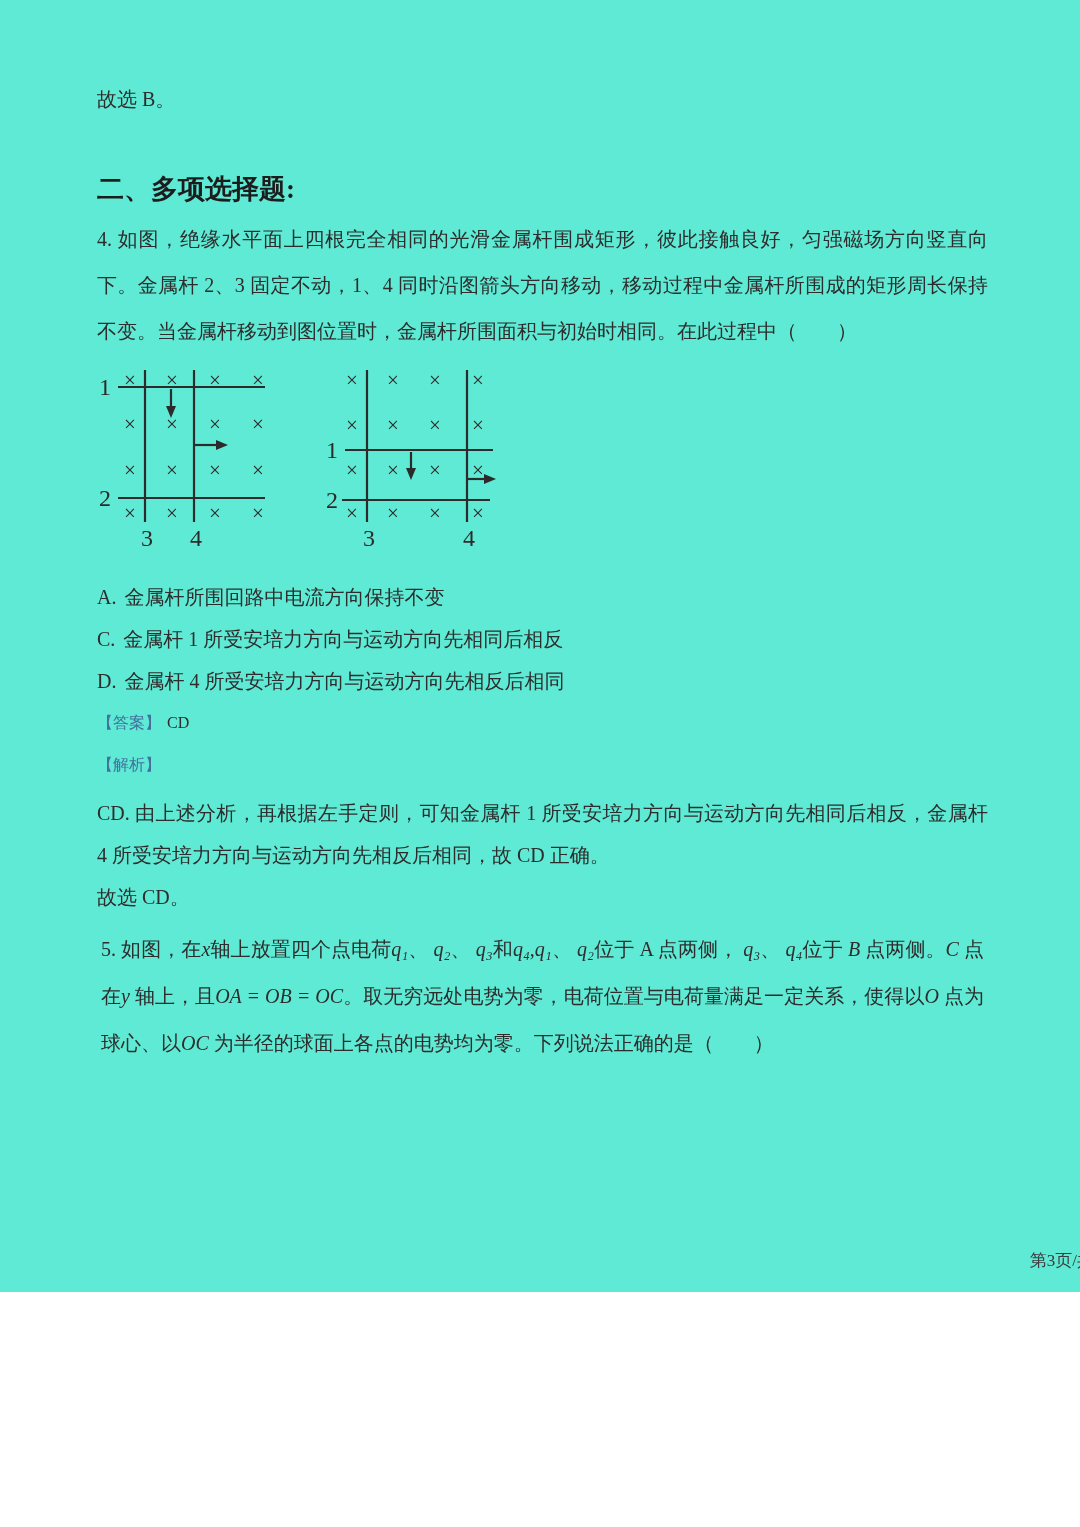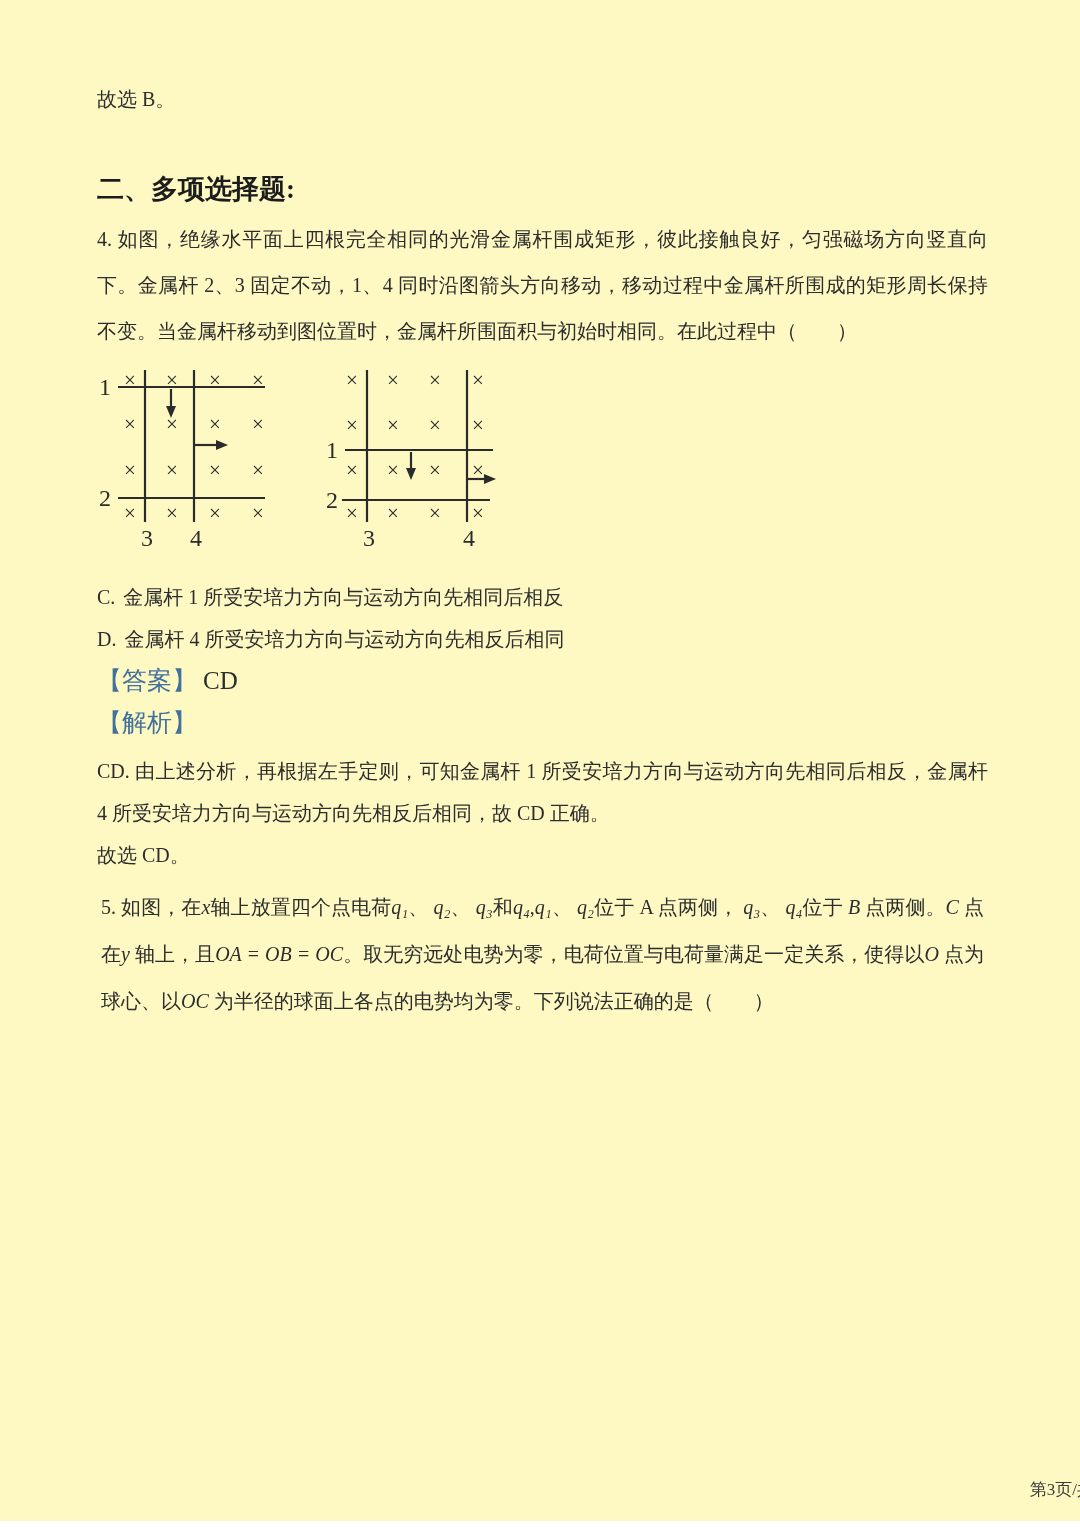--- a/index.html
+++ b/index.html
@@ -1,20 +1,20 @@
 <!DOCTYPE html>
 <html lang="zh"><head>
 <meta charset="utf-8">
 <style>
   html, body { margin: 0; padding: 0; }
   .page {
     position: relative;
     width: 1080px;
-    height: 1521px;
-    background: #fef9c3;
+    height: 1292px;
+    background: #5eead4;
     font-family: "Liberation Serif", "DejaVu Serif", serif;
     color: #2d2d2d;
     overflow: hidden;
   }
   .content { padding: 86px 92px 0 97px; }
 
   .prev-line { font-size: 20px; line-height: 26px; margin: 0 0 64px 0; }
 
   .section-title {
     font-size: 27px; line-height: 26px; font-weight: bold;
@@ -30,21 +30,21 @@
   .fig { display: block; }
   .fig text { font-family: "Liberation Serif", "DejaVu Serif", serif; fill: #2b2b2b; }
   .fig text.marker { font-size: 21px; }
   .fig text.rod-label { font-size: 24px; }
   .fig line { stroke: #2b2b2b; stroke-width: 2.2; }
   .fig polygon { fill: #2b2b2b; }
 
   .option { font-size: 20px; line-height: 22px; margin: 0 0 20px 0; }
   .option .option-label { margin-right: 8px; }
 
-  .tag-line { font-size: 25px; line-height: 22px; margin: 0 0 16px 0; }
+  .tag-line { font-size: 16px; line-height: 22px; margin: 0 0 16px 0; }
   .tag-line.answer { margin-bottom: 20px; }
   .blue { color: #41719c; }
   .answer-value { margin-left: 6px; }
 
   .detail { margin: 0 0 8px 0; }
   .detail p { font-size: 20px; line-height: 42px; text-align: justify; margin: 0; }
 
   .q5-stem { font-size: 20px; line-height: 47px; text-align: justify; margin: 4px; }
   .seg-it { font-style: italic; }
 
@@ -133,20 +133,23 @@
 
         <text class="rod-label" x="12" y="96" text-anchor="middle">1</text>
         <text class="rod-label" x="12" y="146" text-anchor="middle">2</text>
         <text class="rod-label" x="49" y="184" text-anchor="middle">3</text>
         <text class="rod-label" x="149" y="184" text-anchor="middle">4</text>
       </svg>
     </div>
 
     <div class="options">
       <p class="option">
+        <span class="option-label">A.</span><span>金属杆所围回路中电流方向保持不变</span>
+      </p>
+      <p class="option">
         <span class="option-label">C.</span><span>金属杆 1 所受安培力方向与运动方向先相同后相反</span>
       </p>
       <p class="option">
         <span class="option-label">D.</span><span>金属杆 4 所受安培力方向与运动方向先相反后相同</span>
       </p>
     </div>
 
     <p class="tag-line answer">
       <span class="blue">【答案】</span><span class="answer-value">CD</span>
     </p>

